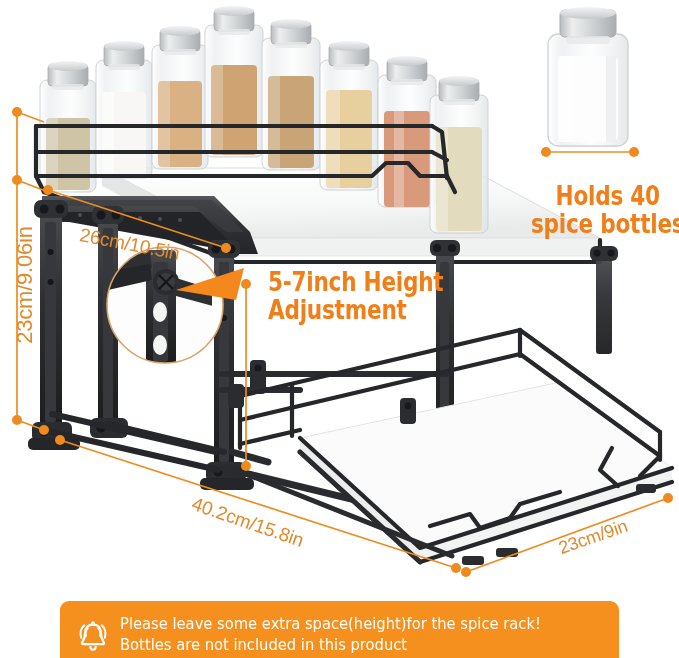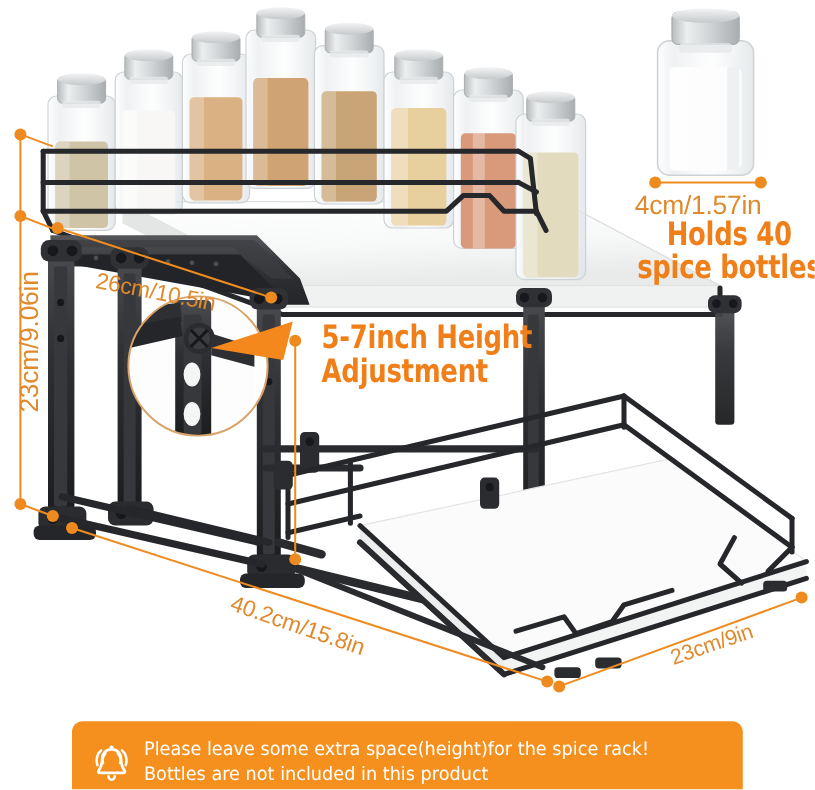--- a/index.html
+++ b/index.html
@@ -459,21 +459,20 @@
   </svg>
 
   <div class="dim-label" id="lbl-height">23cm/9.06in</div>
 
   <div class="dim-label" id="lbl-depth-top">26cm/10.5in</div>
 
   <div class="dim-label" id="lbl-width">40.2cm/15.8in</div>
 
   <div class="dim-label" id="lbl-depth-bottom">23cm/9in</div>
 
-  <div class="dim-label" id="lbl-bottle-width">4cm/1.57in</div>
 
   <div class="hl-label" id="lbl-adjust">
     <div>5-7inch Height</div>
     <div>Adjustment</div>
   </div>
 
   <div class="hl-label" id="lbl-holds">
     <div>Holds 40</div>
     <div>spice bottles</div>
   </div>

